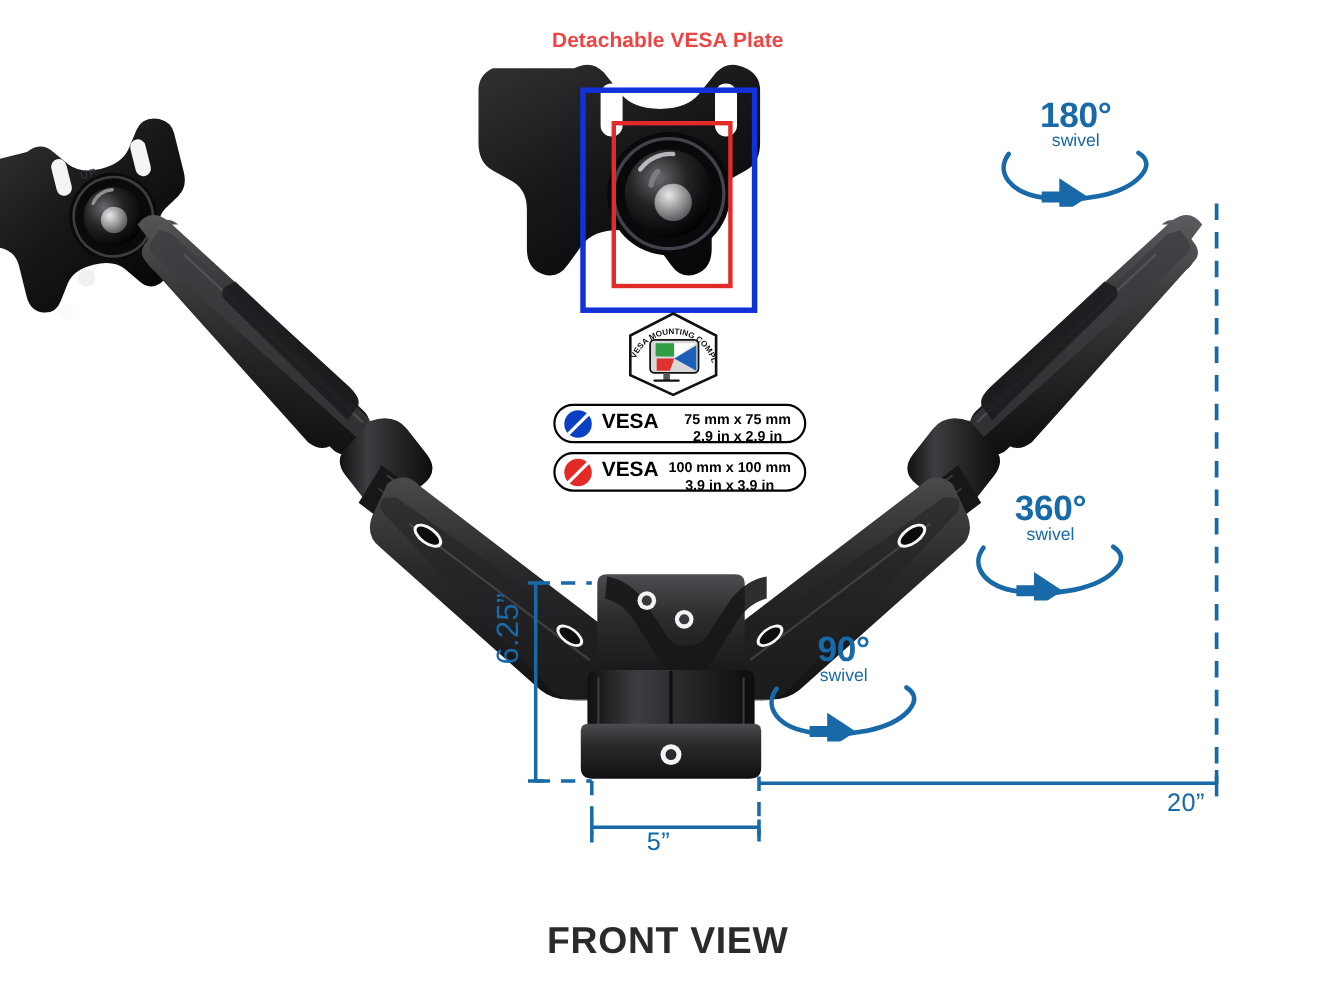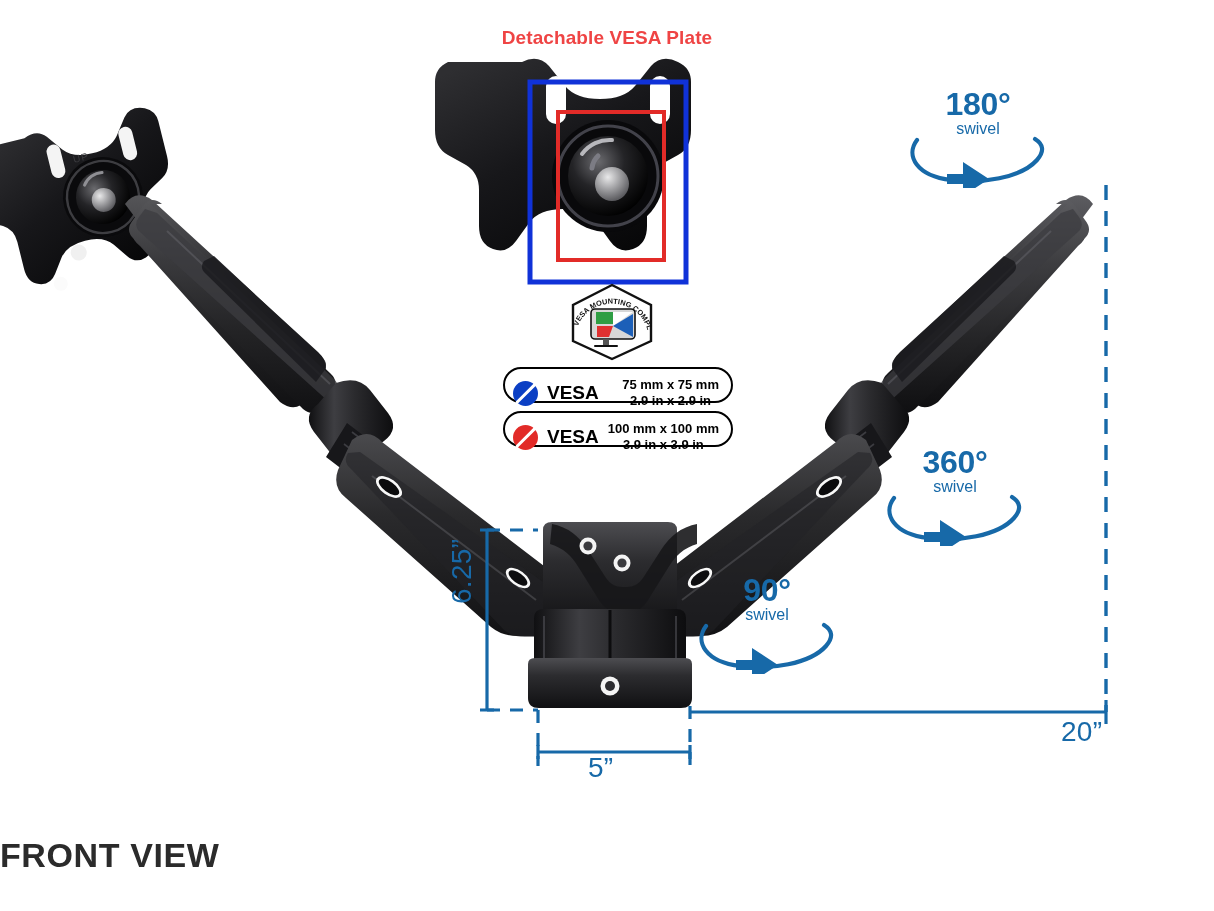--- a/index.html
+++ b/index.html
@@ -10,46 +10,46 @@
   }
   .stage{position:absolute;left:0;top:0;width:1214px;height:911px;}
   svg.layer{position:absolute;left:0;top:0;width:1214px;height:911px;overflow:visible;}
 
   
   .plate-title{
     position:absolute;left:0;top:27px;width:1214px;text-align:center;
     font-size:19px;font-weight:bold;color:#ef4444;letter-spacing:.1px;
   }
   .front-view{
-    position:absolute;left:0;top:836px;width:1214px;text-align:left;
+    position:absolute;left:0;top:836px;width:1214px;text-align:center;
     font-size:34px;font-weight:bold;color:#2b2b2b;letter-spacing:.6px;
   }
 
   
   .swivel{position:absolute;width:150px;text-align:center;color:#1769a8;}
   .swivel .deg{font-size:32px;font-weight:bold;line-height:1;letter-spacing:-.3px;}
   .swivel .lbl{font-size:16px;line-height:1.05;margin-top:1px;font-weight:normal;}
   .swivel .arc{display:block;margin:-4px auto 0 auto;}
   #sw180{left:903px;top:88px;}
   #sw360{left:880px;top:446px;}
   #sw90{left:692px;top:574px;}
 
   
-  .dim{position:absolute;color:#1769a8;font-size:28px;font-weight:normal;letter-spacing:.3px;}
+  .dim{position:absolute;color:#1769a8;font-size:23px;font-weight:normal;letter-spacing:.3px;}
   #dim-625{left:446px;top:604px;transform:rotate(-90deg);transform-origin:left top;
            white-space:nowrap;font-size:28px;}
   #dim-5{left:588px;top:752px;}
   #dim-20{left:1061px;top:716px;}
 
   
   .legend{position:absolute;left:503px;top:367px;width:230px;}
   .pill{
-    position:relative;display:flex;align-items:center;
+    position:relative;display:flex;
     height:36px;border:2.5px solid #000;border-radius:18px;background:#fff;
-    margin-bottom:8px;padding:16px 10px 0 8px;box-sizing:border-box;
+    margin-bottom:8px;padding:4px 10px 0 8px;box-sizing:border-box;
   }
   .pill .badge{width:25px;height:25px;border-radius:50%;position:relative;flex:0 0 auto;}
   .pill .badge::after{
     content:"";position:absolute;left:50%;top:-1px;width:3.2px;height:27px;
     background:#fff;transform:translateX(-50%) rotate(45deg);border-radius:1px;
   }
   .pill .badge.blue{background:#0b3fc4;}
   .pill .badge.red{background:#e22b28;}
   .pill .vname{font-size:19px;font-weight:bold;color:#000;margin-left:9px;flex:0 0 auto;}
   .pill .vspec{

